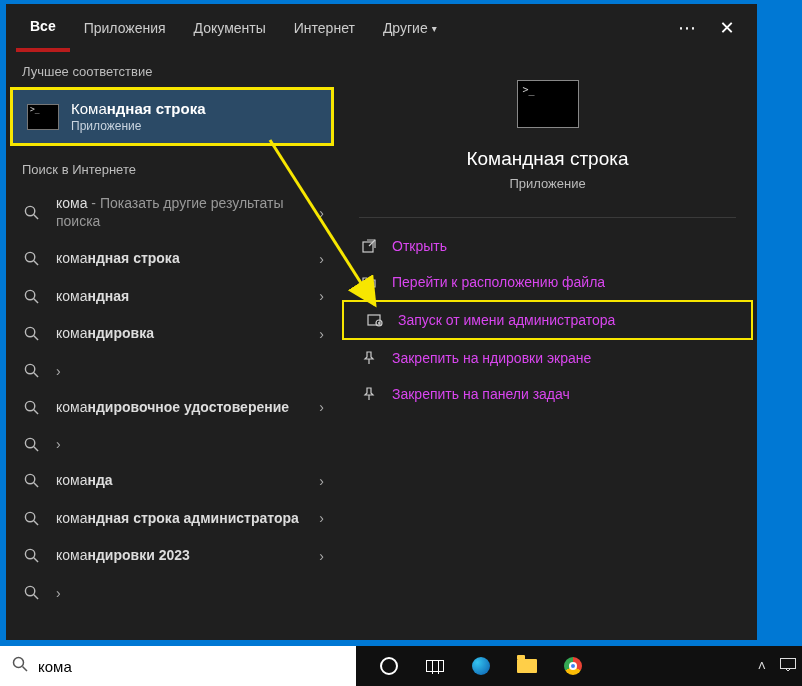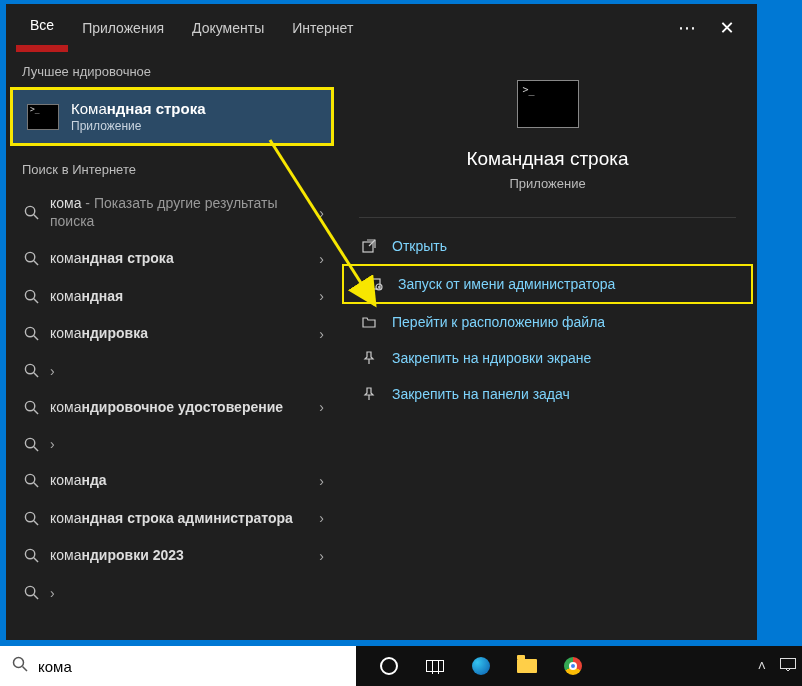--- a/index.html
+++ b/index.html
@@ -3,21 +3,21 @@
 <meta charset="utf-8">
 <style>
   * { box-sizing: border-box; margin: 0; padding: 0; font-family: "Segoe UI", sans-serif; }
   body { width: 802px; height: 686px; background: #0078d4; position: relative; overflow: hidden; }
   .search-panel {
     position: absolute; left: 6px; top: 4px; width: 751px; height: 636px;
     background: #1f1f1f; color: #fff;
   }
   .tabs { display: flex; align-items: center; height: 48px; padding: 0 10px; }
   .tab { padding: 0 14px; height: 48px; display: flex; align-items: center; font-size: 14px; color: #ccc; cursor: pointer; }
-  .tab.active { color: #fff; border-bottom: 7px solid #b91c1c; }
+  .tab.active { color: #fff; border-bottom: 4px solid #b91c1c; font-weight: bold; }
   .tab .caret { margin-left: 4px; font-size: 10px; }
   .tabs-spacer { flex: 1; }
   .more-btn, .close-btn { width: 40px; height: 40px; display: flex; align-items: center; justify-content: center; color: #fff; font-size: 18px; cursor: pointer; }
   .body { display: flex; height: calc(100% - 48px); }
   .left { width: 332px; border-right: none; overflow: hidden; }
   .right { flex: 1; padding: 0; }
   .section-label { font-size: 13px; color: #bdbdbd; padding: 12px 16px 8px; }
   .best-match {
     display: flex; align-items: center; padding: 10px 14px; background: #2b4a66;
     border: 3px solid #f7e600; margin: 0 4px 4px 4px;
@@ -26,39 +26,39 @@
     width: 32px; height: 26px; background: #000; border: 1px solid #777; position: relative; margin-right: 12px;
   }
   .best-match .cmd-icon::after { content: ">_"; position: absolute; top: 0; left: 2px; color: #ccc; font-size: 8px; font-family: monospace; }
   .bm-title { font-size: 15px; }
   .bm-sub { font-size: 12px; color: #c9d4df; margin-top: 2px; }
   .hl-prefix { font-weight: 400; }
   .hl-rest { font-weight: 600; }
   .search-list { }
   .s-item {
     display: flex; align-items: center; padding: 10px 14px 10px 16px; font-size: 14px; color: #ddd;
-    cursor: pointer; gap: 10px;
+    cursor: pointer; gap: 16px;
   }
   .s-icon { width: 18px; flex-shrink: 0; display: flex; justify-content: center; color: #bbb; }
   .s-text { flex: 1; line-height: 1.25; }
   .s-text .sub { color: #999; }
   .chev { color: #aaa; font-size: 14px; }
   .preview {
     display: flex; flex-direction: column; align-items: center; padding-top: 28px;
   }
   .preview .big-icon {
     width: 62px; height: 48px; background: #000; border: 1px solid #888; position: relative;
   }
   .preview .big-icon::after { content: ">_"; position: absolute; top: 3px; left: 5px; color: #ccc; font-size: 10px; font-family: monospace; }
   .pv-title { font-size: 19px; margin-top: 20px; font-weight: 400; }
   .pv-sub { font-size: 13px; color: #bbb; margin-top: 6px; }
   .pv-sep { height: 1px; background: #3a3a3a; width: 90%; margin: 26px auto 0; }
   .actions { width: 100%; padding: 10px 0 0; }
   .action {
-    display: flex; align-items: center; gap: 14px; padding: 10px 22px; font-size: 14px; color: #7dd3fc; cursor: pointer;
+    display: flex; align-items: center; gap: 14px; padding: 10px 22px; font-size: 14px; color: #d946ef; cursor: pointer;
   }
   .action.highlight { border: 2px solid #f7e600; margin: 0 4px; }
   .act-icon { width: 18px; display: flex; justify-content: center; color: #ccc; }
   .taskbar {
     position: absolute; left: 0; bottom: 0; width: 802px; height: 40px; background: #101010;
     display: flex; align-items: center; color: #fff;
   }
   .search-box {
     width: 356px; height: 40px; background: #fff; display: flex; align-items: center;
     padding: 0 12px; gap: 10px;
@@ -86,28 +86,32 @@
 </style>
 </head>
 <body>
 
 <div class="search-panel">
   <div class="tabs">
     <div class="tab active">Все</div>
     <div class="tab">Приложения</div>
     <div class="tab">Документы</div>
     <div class="tab">Интернет</div>
+    <div class="tab">
+        <span>Другие</span>
+        <span class="caret">▾</span>
+      </div>
     <div class="tabs-spacer"></div>
     <div class="more-btn">⋯</div>
     <div class="close-btn">✕</div>
   </div>
 
   <div class="body">
     <div class="left">
-      <div class="section-label">Лучшее ндировочное</div>
+      <div class="section-label">Лучшее соответствие</div>
       <div class="best-match">
         <div class="cmd-icon"></div>
         <div>
           <div class="bm-title">
             <span class="hl-prefix">Кома</span><span class="hl-rest">ндная строка</span>
           </div>
           <div class="bm-sub">Приложение</div>
         </div>
       </div>
 
@@ -233,37 +237,37 @@
             <div class="action">
               <span class="act-icon">
                 <svg width="16" height="16" viewBox="0 0 16 16" stroke="#ccc" fill="none" stroke-width="1.2">
                   <rect x="2" y="4" width="10" height="10"></rect>
                   <path d="M6 2 h8 v8"></path>
                   <path d="M8 8 L14 2"></path>
                 </svg>
               </span>
               <span>Открыть</span>
             </div>
+            <div class="action">
+              <span class="act-icon">
+                <svg width="16" height="16" viewBox="0 0 16 16" stroke="#ccc" fill="none" stroke-width="1.2">
+                  <path d="M2 4 h4 l1 2 h7 v7 h-12 z"></path>
+                </svg>
+              </span>
+              <span>Перейти к расположению файла</span>
+            </div>
             <div class="action highlight">
               <span class="act-icon">
                 <svg width="16" height="16" viewBox="0 0 16 16" stroke="#ccc" fill="none" stroke-width="1.2">
                   <rect x="1" y="3" width="12" height="10"></rect>
                   <circle cx="12" cy="11" r="3"></circle>
                   <path d="M11 11 h2 M12 10 v2"></path>
                 </svg>
               </span>
               <span>Запуск от имени администратора</span>
-            </div>
-            <div class="action">
-              <span class="act-icon">
-                <svg width="16" height="16" viewBox="0 0 16 16" stroke="#ccc" fill="none" stroke-width="1.2">
-                  <path d="M2 4 h4 l1 2 h7 v7 h-12 z"></path>
-                </svg>
-              </span>
-              <span>Перейти к расположению файла</span>
             </div>
             <div class="action">
               <span class="act-icon">
                 <svg width="16" height="16" viewBox="0 0 16 16" stroke="#ccc" fill="none" stroke-width="1.2">
                   <path d="M6 2 h4 v5 l2 2 h-8 l2 -2 z M8 9 v5"></path>
                 </svg>
               </span>
               <span>Закрепить на ндировки экране</span>
             </div>
             <div class="action">

